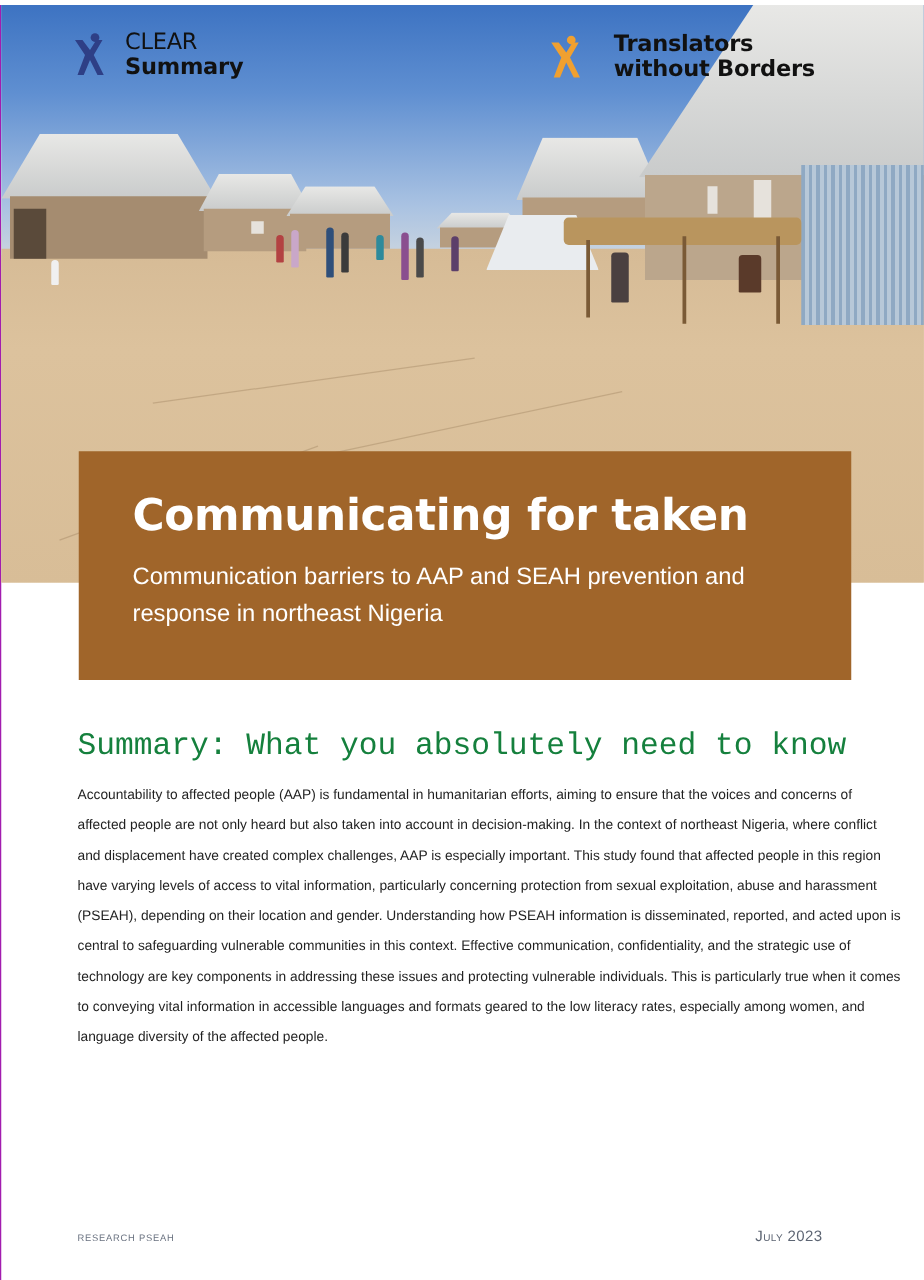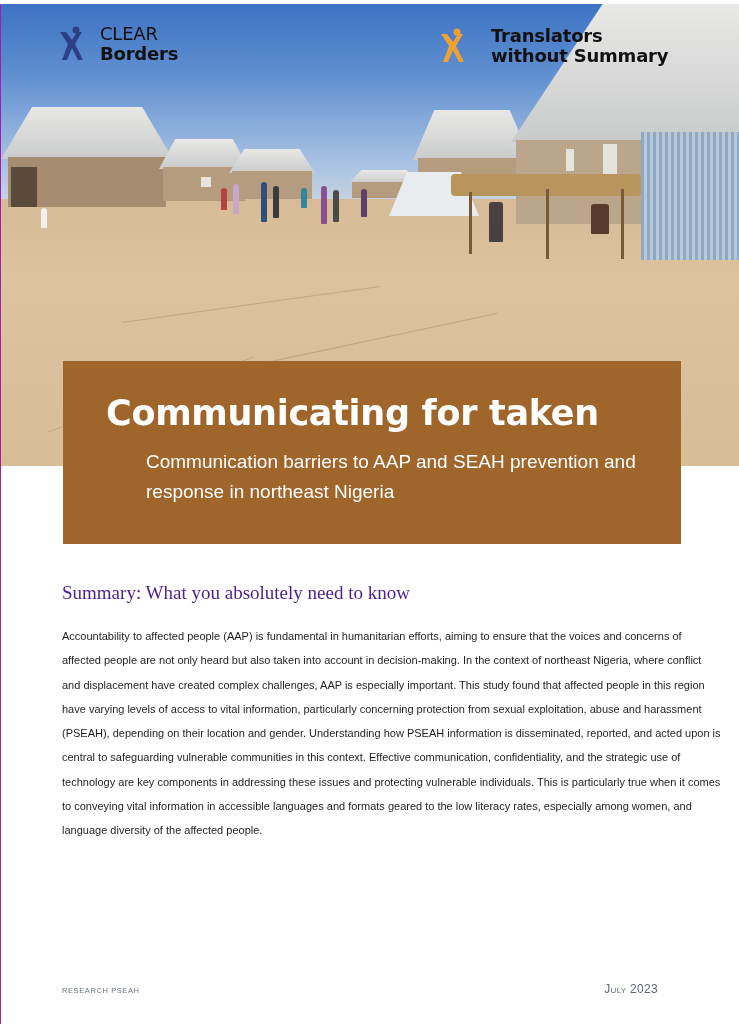--- a/index.html
+++ b/index.html
@@ -33,24 +33,24 @@
   .logo .txt { font-family: "DejaVu Sans", sans-serif; font-weight: bold; color: #111; line-height: 20px; font-size: 18px; letter-spacing: -0.2px; }
   .logo.clear { left: 57px; top: 20px; }
   .logo.clear .txt { margin-left: 14px; }
   .logo.clear .txt .l1 { font-weight: normal; }
   .logo.twb { left: 438px; top: 22px; }
   .logo.twb .txt { margin-left: 24px; font-size: 18px; }
 
   
   .title-box { position: absolute; left: 62px; top: 357px; width: 618px; height: 183px; background: #a0652a; padding: 30px 0 0 43px; }
   .title-box .title { color: #fff; font-family: "DejaVu Sans", sans-serif; font-weight: bold; font-size: 35px; letter-spacing: -0.3px; line-height: 44px; }
-  .title-box .subtitle { color: #fff; font-family: "Liberation Sans", sans-serif; font-size: 19px; line-height: 30px; margin-top: 12px; width: 540px; margin-left: 40px; }
+  .title-box .subtitle { color: #fff; font-family: "Liberation Sans", sans-serif; font-size: 19px; line-height: 30px; margin-top: 12px; width: 540px; }
 
   
-  .summary-heading { position: absolute; left: 61px; top: 578px; color: #4c1d95; font-family: Liberation Serif, serif; font-size: 19px; }
+  .summary-heading { position: absolute; left: 61px; top: 578px; color: #15803d; font-family: Liberation Mono, monospace; font-size: 25px; }
   .summary-body { position: absolute; left: 61px; top: 620px; width: 660px; color: #1f1f1f; font-family: "Liberation Sans", sans-serif; font-size: 11px; line-height: 24.3px; }
 
   
   .footer-left { position: absolute; left: 61px; top: 982px; font-size: 7.5px; letter-spacing: 0.6px; color: #6a7280; font-family: "Liberation Sans", sans-serif; }
   .footer-right { position: absolute; right: 81px; top: 978px; font-size: 12px; color: #5d6573; font-family: "Liberation Sans", sans-serif; font-variant: small-caps; letter-spacing: 0.3px; }
 </style>
 </head>
 <body>
 
 <div class="page">
@@ -111,32 +111,32 @@
     <div class="person" style="left:488px;top:198px;width:14px;height:40px;background:#4a4040;"></div>
   </div>
 
   <div class="logo clear">
     <svg class="mark" width="28" height="40" viewBox="0 0 28 40">
       <circle cx="18" cy="6" r="3.5" fill="#2e3f86"></circle>
       <path d="M2 8 L10 20 L4 36 L9 36 L14 24 L20 36 L25 36 L17 20 L24 8 L19 8 L14 16 L8 8 Z" fill="#2e3f86"></path>
     </svg>
     <div class="txt">
       <div class="l1">CLEAR</div>
-      <div class="l2">Borders</div>
+      <div class="l2">Summary</div>
     </div>
   </div>
 
   <div class="logo twb">
     <svg class="mark" width="28" height="40" viewBox="0 0 28 40">
       <circle cx="18" cy="6" r="3.5" fill="#f0a030"></circle>
       <path d="M2 8 L10 20 L4 36 L9 36 L14 24 L20 36 L25 36 L17 20 L24 8 L19 8 L14 16 L8 8 Z" fill="#f0a030"></path>
     </svg>
     <div class="txt">
       <div>Translators</div>
-      <div>without Summary</div>
+      <div>without Borders</div>
     </div>
   </div>
 
   <div class="title-box">
     <div class="title">Communicating for taken</div>
     <div class="subtitle">Communication barriers to AAP and SEAH prevention and response in northeast Nigeria</div>
   </div>
 
   <div class="summary-heading">Summary: What you absolutely need to know</div>
   <div class="summary-body">Accountability to affected people (AAP) is fundamental in humanitarian efforts, aiming to ensure that the voices and concerns of affected people are not only heard but also taken into account in decision-making. In the context of northeast Nigeria, where conflict and displacement have created complex challenges, AAP is especially important. This study found that affected people in this region have varying levels of access to vital information, particularly concerning protection from sexual exploitation, abuse and harassment (PSEAH), depending on their location and gender. Understanding how PSEAH information is disseminated, reported, and acted upon is central to safeguarding vulnerable communities in this context. Effective communication, confidentiality, and the strategic use of technology are key components in addressing these issues and protecting vulnerable individuals. This is particularly true when it comes to conveying vital information in accessible languages and formats geared to the low literacy rates, especially among women, and language diversity of the affected people.</div>

